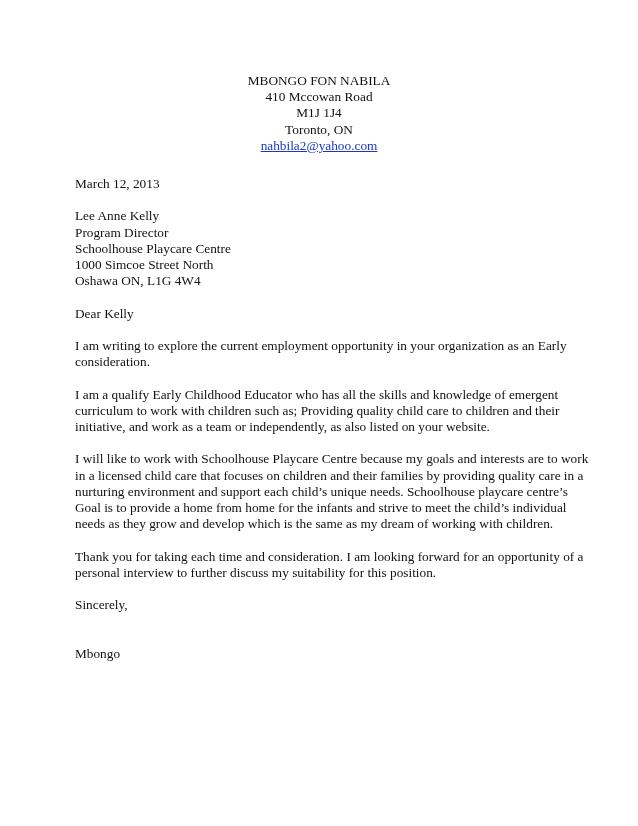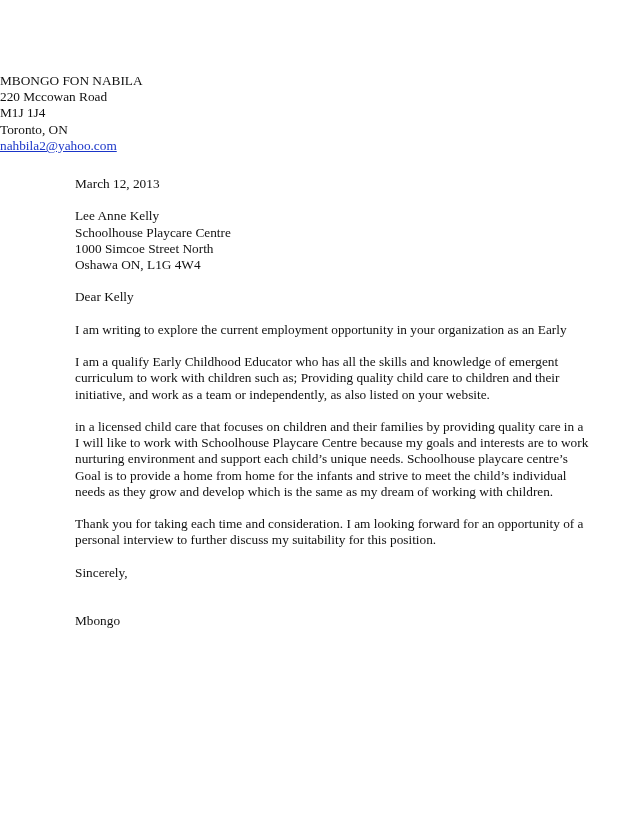--- a/index.html
+++ b/index.html
@@ -20,20 +20,21 @@
       position: absolute;
       left: 0; top: 0;
       width: 638px;
       height: 826px;
     }
     .header {
       position: absolute;
       top: 73px;
       left: 0;
       width: 638px;
+      text-align: center;
       line-height: 16.2px;
     }
     .header div { white-space: nowrap; }
     .header a {
       color: #1a35c8;
       text-decoration: underline;
       font-family: Liberation Serif, serif;
     }
     .body {
       position: absolute;
@@ -46,56 +47,58 @@
     .gap { height: 16.2px; }
     .gap-big { height: 32.4px; }
   </style>
 </head>
 <body>
 
 <div class="page">
 
   <div class="header">
     <div>MBONGO FON NABILA</div>
-    <div>220 Mccowan Road</div>
+    <div>410 Mccowan Road</div>
     <div>M1J 1J4</div>
     <div>Toronto, ON</div>
     <div><a style="color: rgb(26, 53, 200);">nahbila2@yahoo.com</a></div>
   </div>
 
   <div class="body">
     <div class="line">March 12, 2013</div>
     <div class="gap"></div>
 
     <div>
       <div class="line">Lee Anne Kelly</div>
+      <div class="line">Program Director</div>
       <div class="line">Schoolhouse Playcare Centre</div>
       <div class="line">1000 Simcoe Street North</div>
       <div class="line">Oshawa ON, L1G 4W4</div>
     </div>
     <div class="gap"></div>
 
     <div class="line">Dear Kelly</div>
     <div class="gap"></div>
 
     <div>
       <div class="line">I am writing to explore the current employment opportunity in your organization as an Early</div>
+      <div class="line">consideration.</div>
     </div>
     <div class="gap"></div>
 
     <div>
       <div class="line">I am a qualify Early Childhood Educator who has all the skills and knowledge of emergent</div>
       <div class="line">curriculum to work with children such as; Providing quality child care to children and their</div>
       <div class="line">initiative, and  work as a team or independently, as also listed on your website.</div>
     </div>
     <div class="gap"></div>
 
     <div>
+      <div class="line">I will like to work with Schoolhouse Playcare Centre because my goals and interests are to work</div>
       <div class="line">in a licensed child care that focuses on children and their families by providing quality care in a</div>
-      <div class="line">I will like to work with Schoolhouse Playcare Centre because my goals and interests are to work</div>
       <div class="line">nurturing environment and support each child’s unique needs. Schoolhouse playcare centre’s</div>
       <div class="line">Goal is to provide a home from home for the infants and strive to meet the child’s individual</div>
       <div class="line">needs as they grow and develop which is the same as my dream of working with children.</div>
     </div>
     <div class="gap"></div>
 
     <div>
       <div class="line">Thank you for taking each time and consideration. I am looking forward for an opportunity of a</div>
       <div class="line">personal interview to further discuss my suitability for this position.</div>
     </div>

